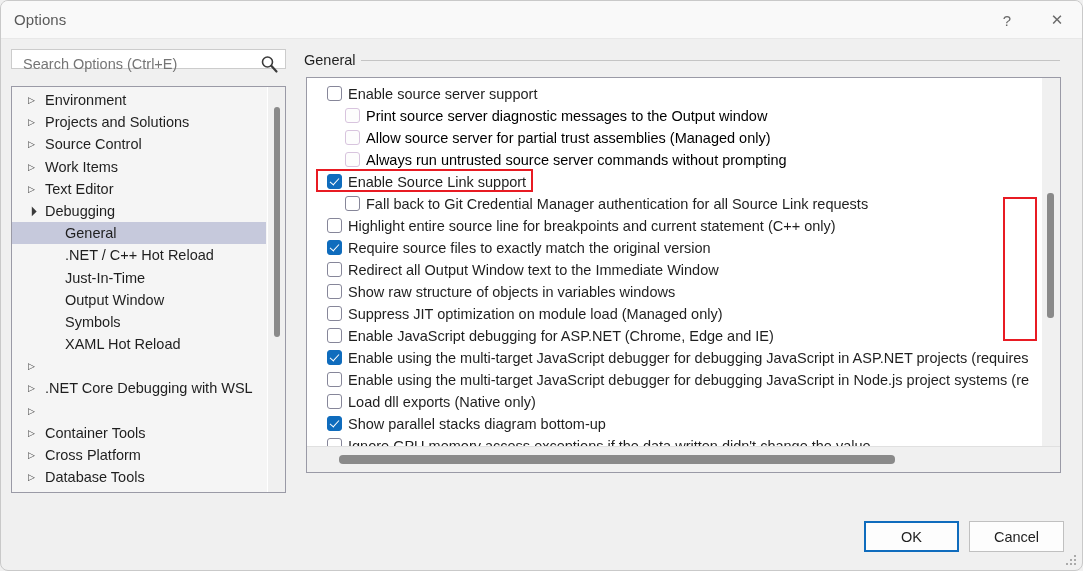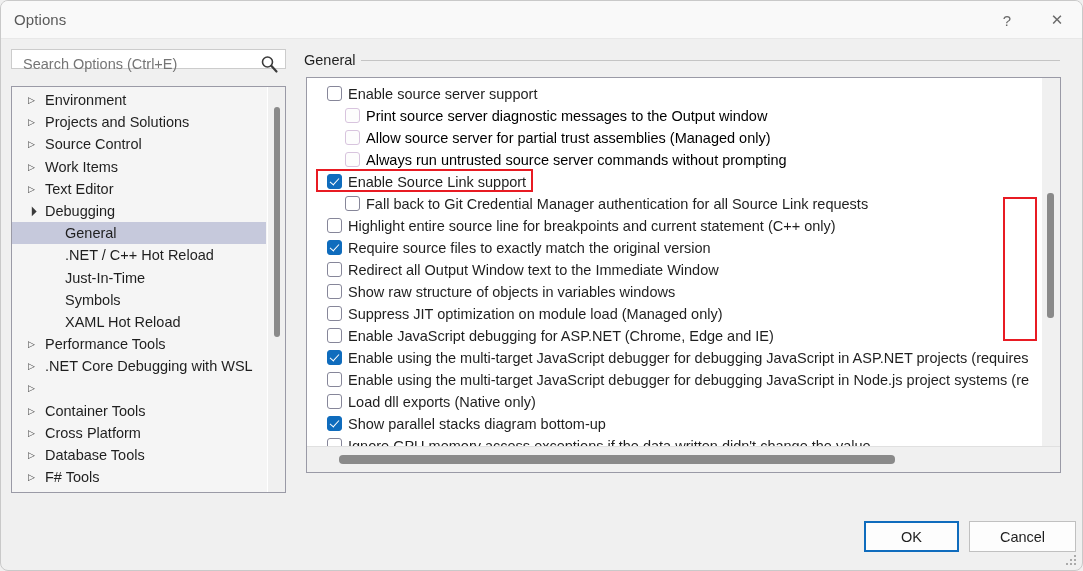--- a/index.html
+++ b/index.html
@@ -180,21 +180,21 @@
     border: 1px solid #c0c0c0;
     border-radius: 0;
     font-size: 14.5px; color: #1f1f1f;
     font-family: "Liberation Sans", sans-serif;
     display: flex; align-items: center; justify-content: center;
   }
   #ok-button {
     left: 863px; top: 520px; width: 95px;
     border: 2px solid #0f6cbd;
   }
-  #cancel-button { left: 968px; top: 520px; width: 107px; }
+  #cancel-button { left: 968px; top: 520px; width: 95px; }
 
   #resize-grip {
     position: absolute; right: 3px; bottom: 2px;
     width: 13px; height: 13px;
     color: #b0b0b0; font-size: 11px; line-height: 11px;
   }
   #resize-grip i {
     position: absolute; width: 2px; height: 2px; background: #aaa; display: block;
   }
 </style>
@@ -250,28 +250,30 @@
         <div class="tree-item lvl1 sel">
           <span class="tree-label">General</span>
         </div>
         <div class="tree-item lvl1">
           <span class="tree-label">.NET / C++ Hot Reload</span>
         </div>
         <div class="tree-item lvl1">
           <span class="tree-label">Just-In-Time</span>
         </div>
         <div class="tree-item lvl1">
+          <span class="tree-label">Output Window</span>
+        </div>
+        <div class="tree-item lvl1">
           <span class="tree-label">Symbols</span>
         </div>
         <div class="tree-item lvl1">
           <span class="tree-label">XAML Hot Reload</span>
         </div>
         <div class="tree-item lvl0">
           <span class="tree-arrow">▷</span>
-          <span class="tree-label">Performance Tools</span>
         </div>
         <div class="tree-item lvl0">
           <span class="tree-arrow">▷</span>
           <span class="tree-label">.NET Core Debugging with WSL</span>
         </div>
         <div class="tree-item lvl0">
           <span class="tree-arrow">▷</span>
         </div>
         <div class="tree-item lvl0">
           <span class="tree-arrow">▷</span>

